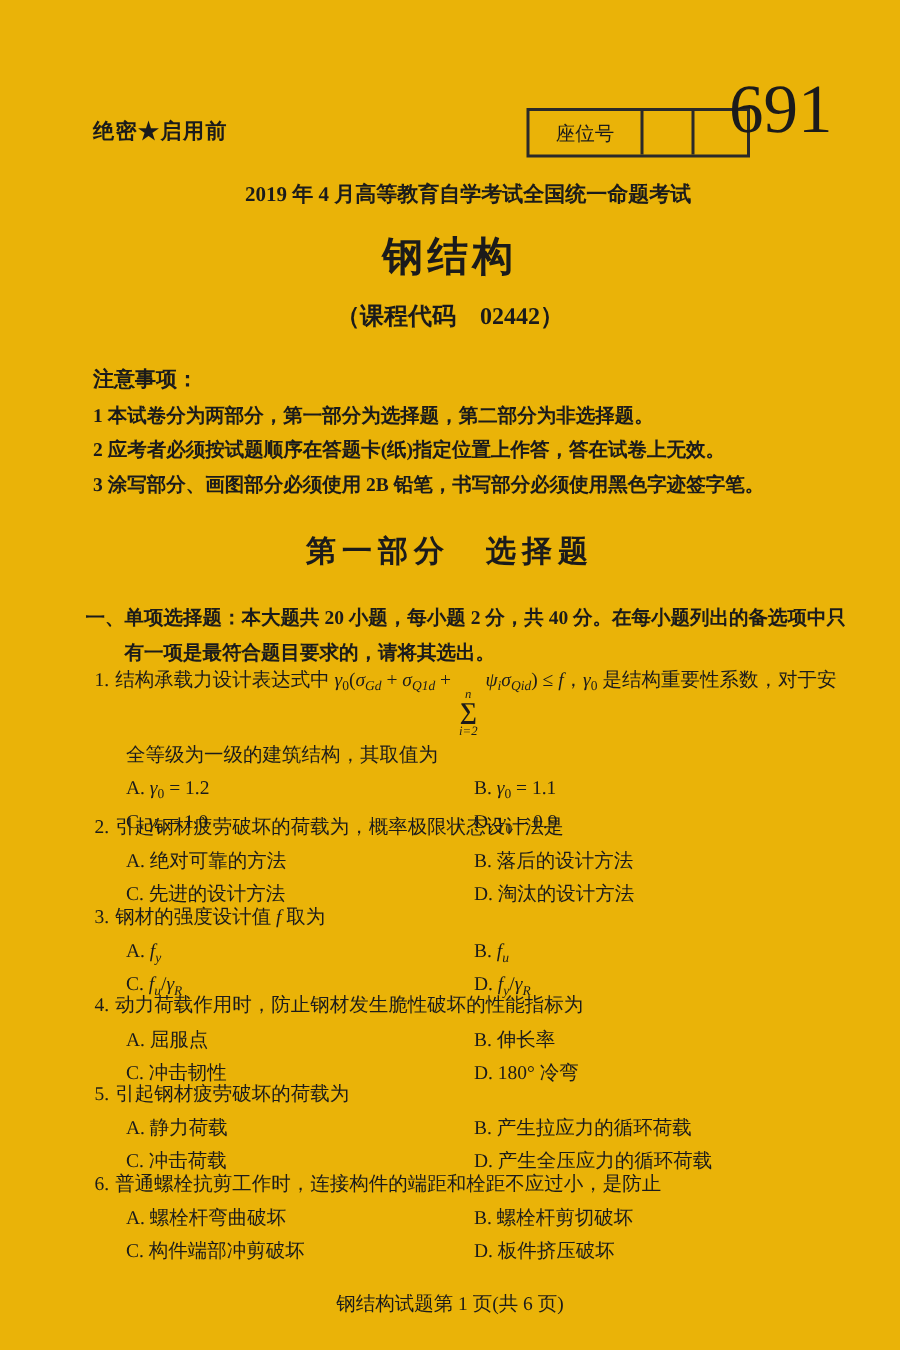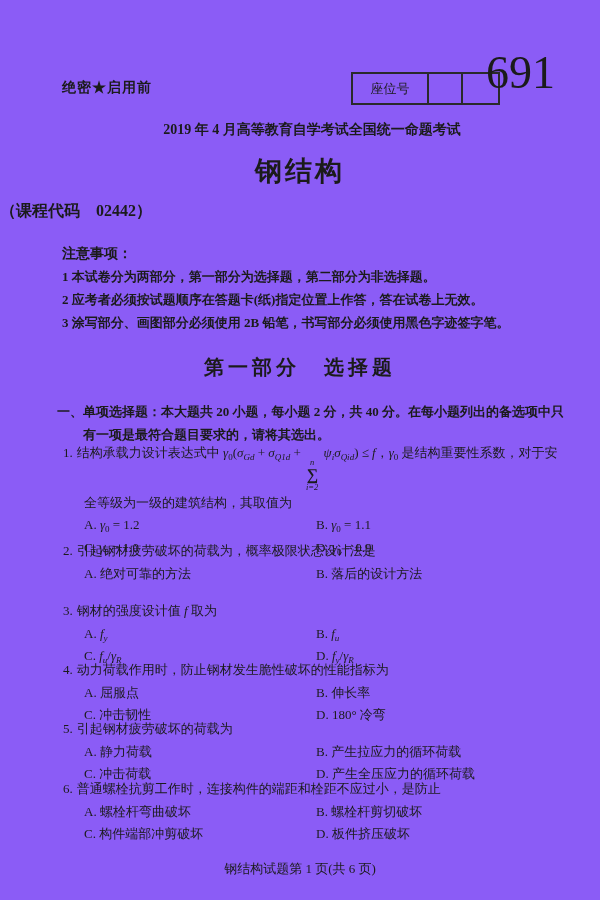--- a/index.html
+++ b/index.html
@@ -3,21 +3,21 @@
 <meta charset="utf-8">
 <style>
   * { margin:0; padding:0; box-sizing:border-box; }
   html,body { width:600px; height:900px; }
   body {
     font-family:"Liberation Serif","DejaVu Serif",serif;
     background:#e9e9e7;
   }
   .page {
     position:relative; width:600px; height:900px;
-    background:#8b5cf6; color:#1b1b1b; overflow:hidden;
+    background:#eab308; color:#1b1b1b; overflow:hidden;
   }
 
   
   .secrecy {
     position:absolute; left:62px; top:79px;
     font-size:14px; font-weight:bold; letter-spacing:1px;
   }
   .seatbox {
     position:absolute; left:351px; top:72px; height:33px;
     display:flex; border:2px solid #2a2a2a;
@@ -37,21 +37,21 @@
   .title1 {
     position:absolute; top:121px; left:12px; width:100%;
     text-align:center; font-size:14px; font-weight:bold;
   }
   .subject {
     position:absolute; top:153px; left:0; width:100%;
     text-align:center; font-size:27px; font-weight:bold; letter-spacing:3px;
   }
   .course {
     position:absolute; top:201px; left:0; width:100%;
-    font-size:16px; font-weight:bold;
+    text-align:center; font-size:16px; font-weight:bold;
   }
 
   
   .notice {
     position:absolute; left:62px; top:227px; width:505px;
     font-size:13px; line-height:23px;margin-top:15px;
   }
   .notice-h { font-weight:bold; font-size:14px; }
   .notice-item { font-weight:bold; }
 
@@ -150,20 +150,24 @@
   </div>
 
   <div class="question q2">
     <div class="qline">
       <span class="qnum">2.</span><span>引起钢材疲劳破坏的荷载为，概率极限状态设计法是</span>
     </div>
     <div class="opts">
       <span class="opt-left">A. 绝对可靠的方法</span>
       <span class="opt-right">B. 落后的设计方法</span>
     </div>
+    <div class="opts">
+      <span class="opt-left">C. 先进的设计方法</span>
+      <span class="opt-right">D. 淘汰的设计方法</span>
+    </div>
   </div>
 
   <div class="question q3">
     <div class="qline">
       <span class="qnum">3.</span><span>钢材的强度设计值 <i>f</i> 取为</span>
     </div>
     <div class="opts">
       <span class="opt-left">A. <i>f</i><sub class="it">y</sub></span>
       <span class="opt-right">B. <i>f</i><sub class="it">u</sub></span>
     </div>

